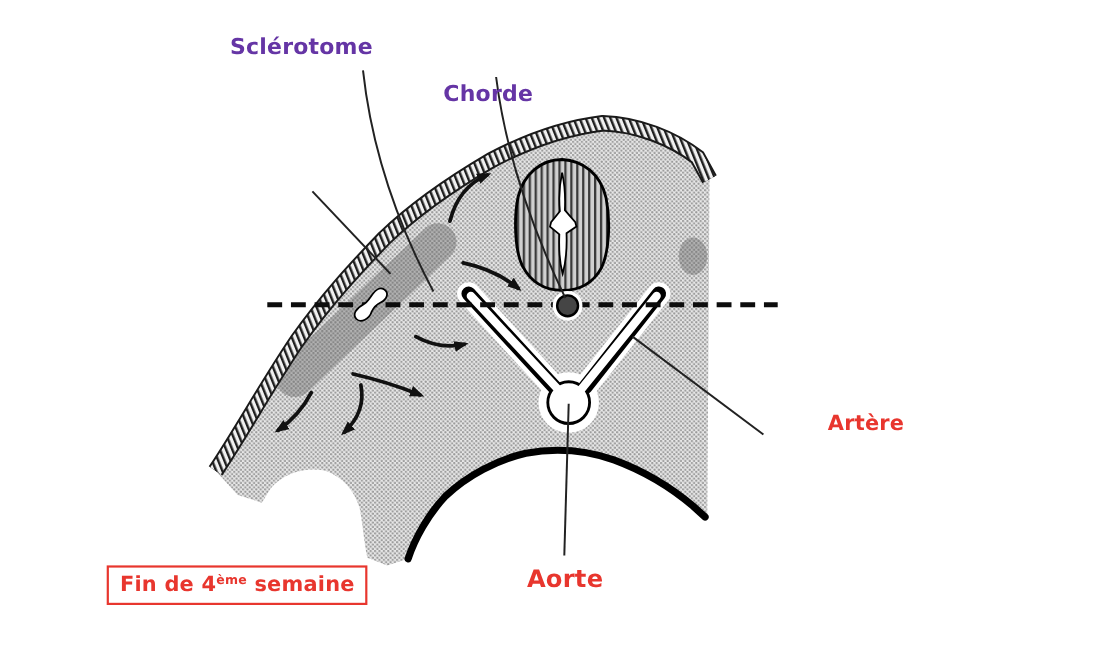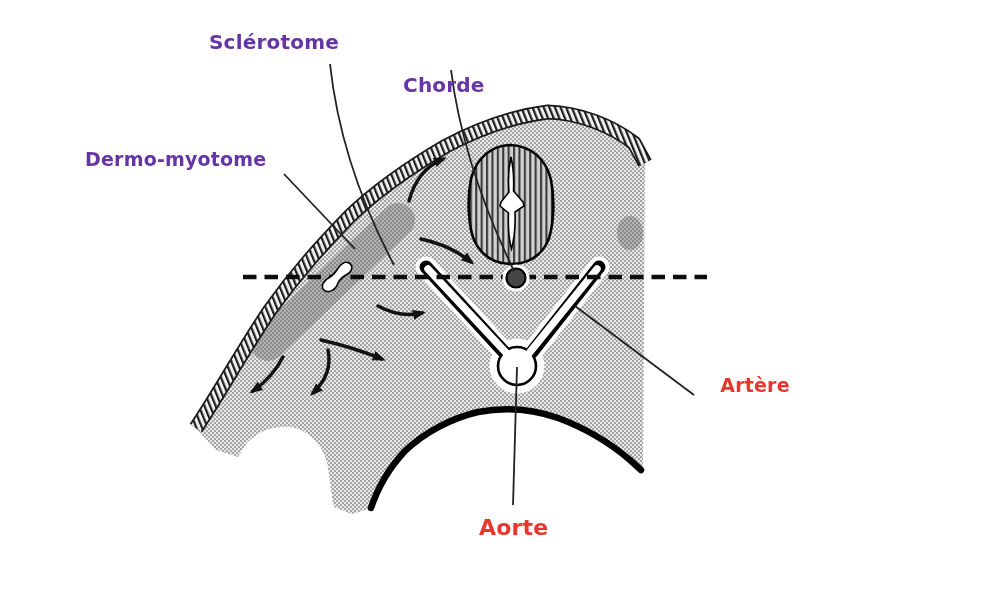--- a/index.html
+++ b/index.html
@@ -15,21 +15,21 @@
     position:absolute;
     font-weight:bold;
     white-space:nowrap;
     letter-spacing:0.2px;
   }
   .purple{color:#6535a5;}
   .red{color:#e8362e;}
   #sclerotome-label{left:209px;top:30px;font-size:20px;}
   #chorde-label{left:403px;top:37px;font-size:20px;margin-top:36px;}
   #dermomyotome-label{left:85px;top:148px;font-size:19px;}
-  #artere-label{left:688px;top:373px;width:134px;text-align:center;font-size:19px;line-height:24px;}
+  #artere-label{left:688px;top:373px;width:134px;text-align:right;font-size:19px;line-height:24px;}
   #aorte-label{left:479px;top:515px;font-size:22px;text-align:right;}
   #caption-box{
     left:97px;top:514px;
     border:2px solid #e8362e;
     padding:4px 10px 6px 10px;
     font-size:19px;
     background:#fff;
   }
   #caption-box .sup{font-size:0.6em;position:relative;top:-0.55em;}
 </style>
@@ -157,22 +157,24 @@
       <line x1="284" y1="174" x2="355" y2="249"></line>
       <line x1="575" y1="306" x2="694" y2="395"></line>
       <line x1="517" y1="367" x2="513" y2="505"></line>
     </g>
   </svg>
 
   <div class="lbl purple" id="sclerotome-label">Sclérotome</div>
 
   <div class="lbl purple" id="chorde-label">Chorde</div>
 
-  <div class="lbl purple" id="dermomyotome-label">Dermo-myotome</div>
 
   <div class="lbl red" id="artere-label">
     <div>Artère</div>
   </div>
 
   <div class="lbl red" id="aorte-label">Aorte</div>
 
+  <div class="lbl red" id="caption-box">
+    <span>Fin de 4</span><span class="sup">ème</span><span> semaine</span>
+  </div>
 
 </div>
 
 </body></html>

